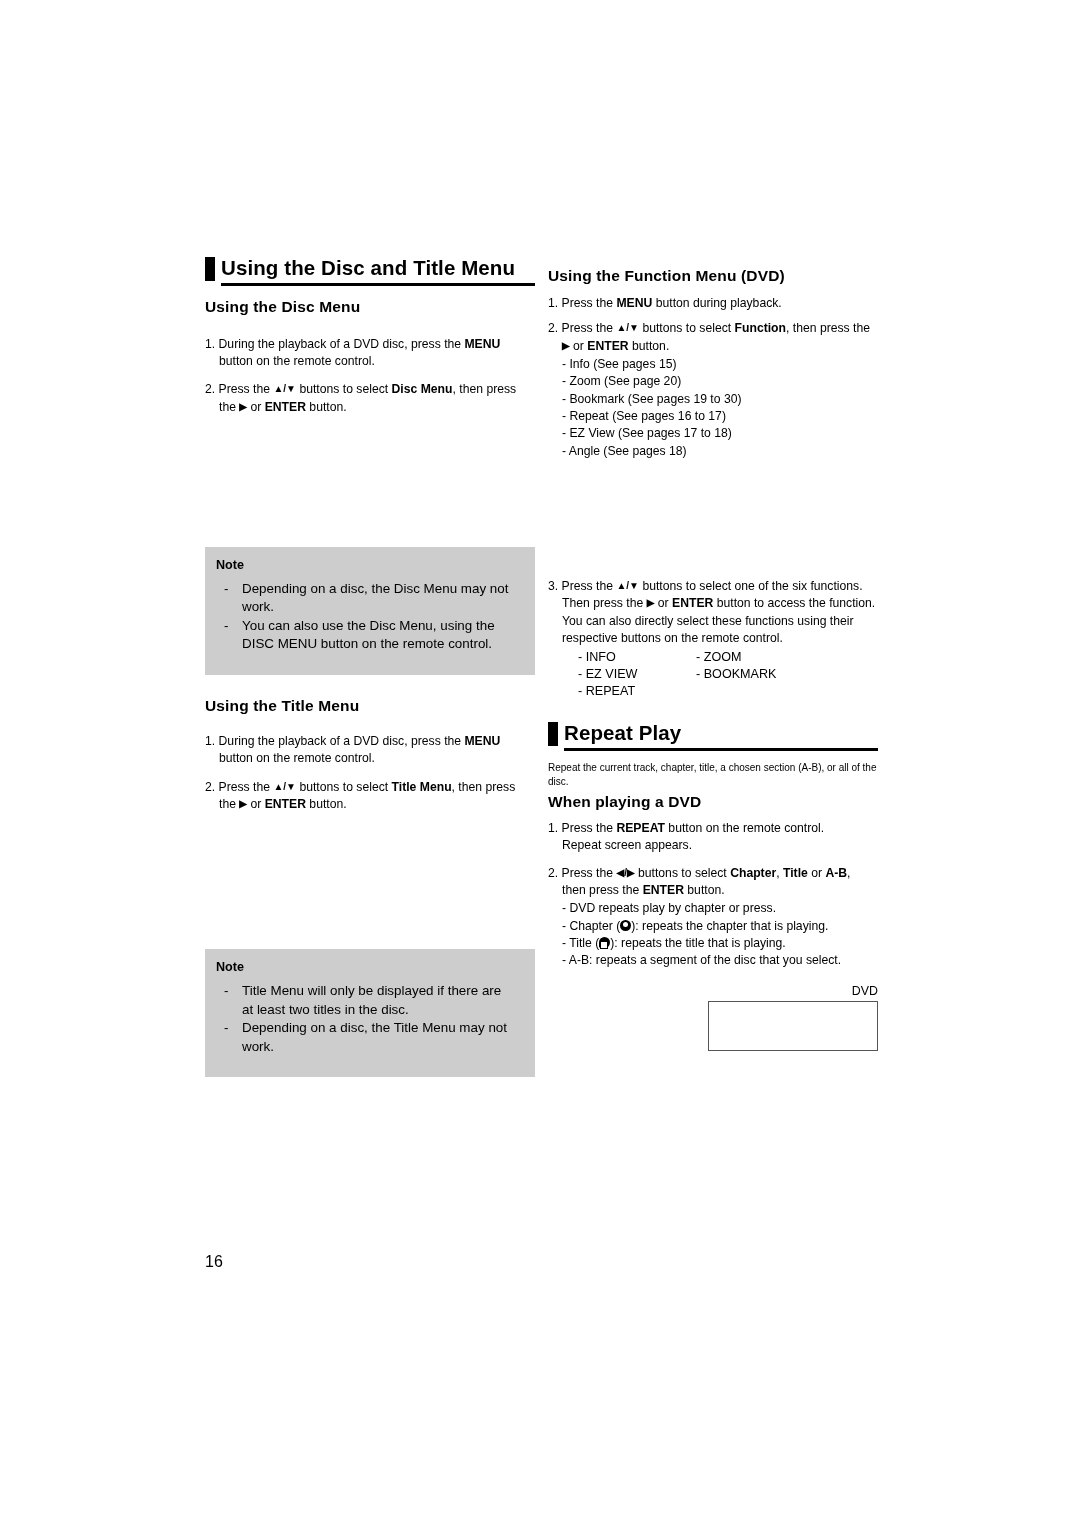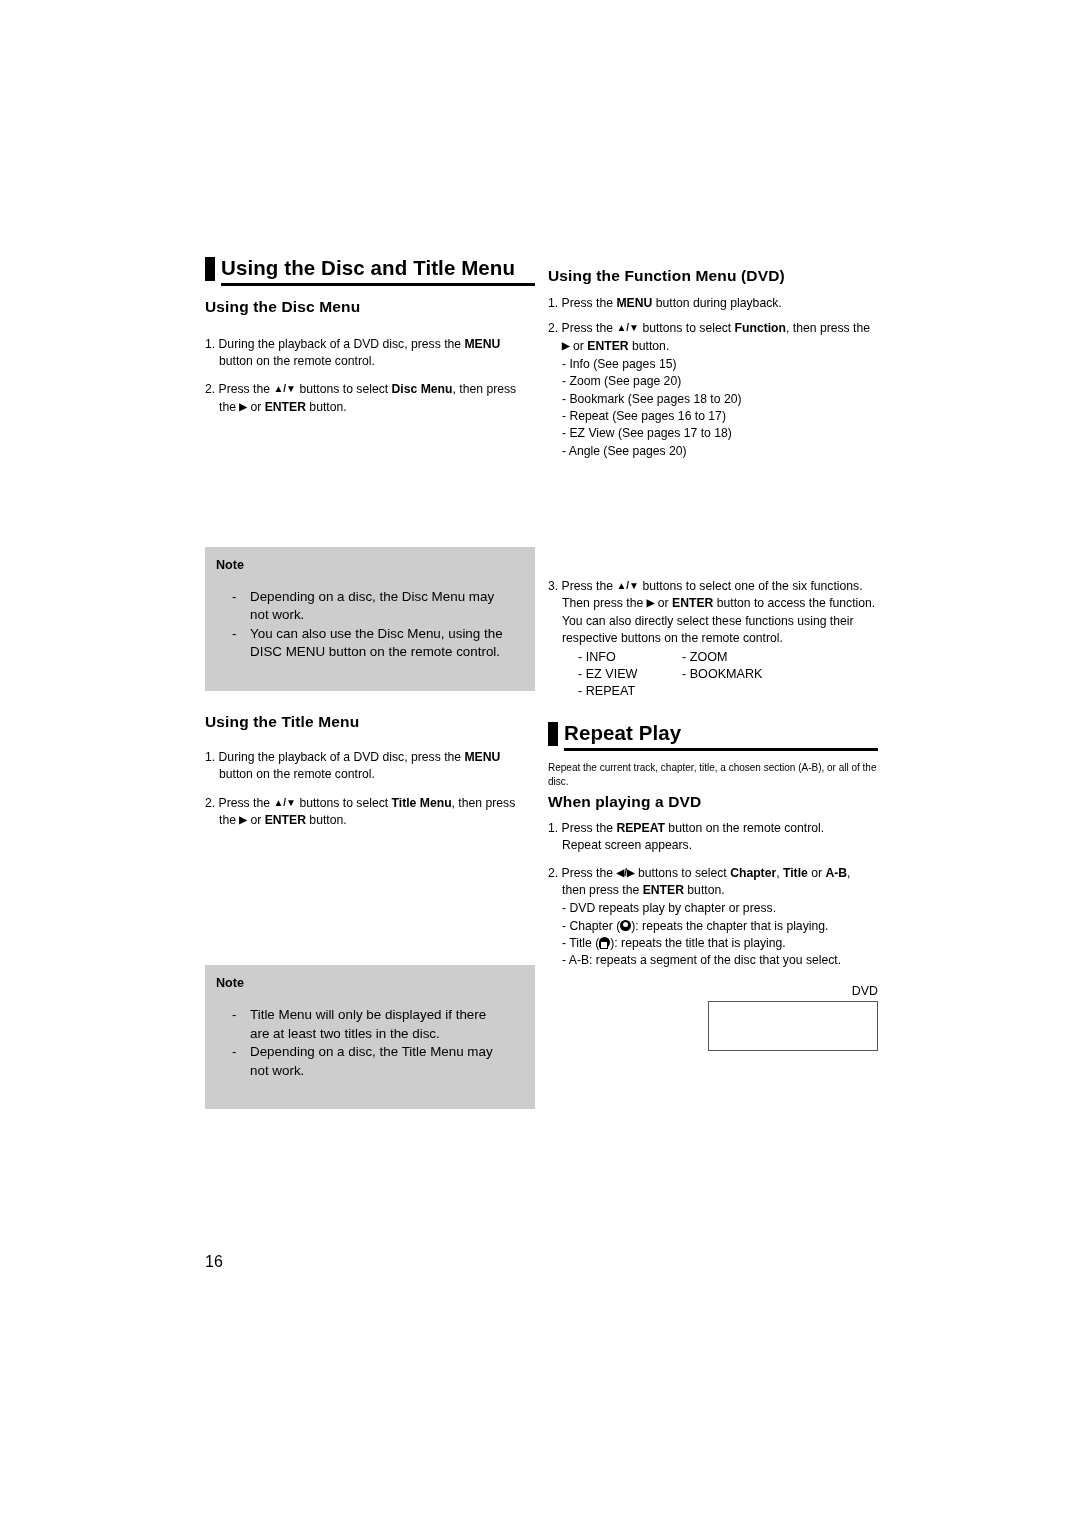--- a/index.html
+++ b/index.html
@@ -100,36 +100,36 @@
     font-size: 12.6px;
     line-height: 1.40;
     width: 100%;
   }
   .twocol-list li {
     display: block;
     position: relative;
     height: 17px;
   }
   .twocol-list .a { position: absolute; left: 14px; }
-  .twocol-list .b { position: absolute; left: 118px; }
+  .twocol-list .b { position: absolute; left: 132px; }
 
   
   .note {
     background: #cdcdcd;
     padding: 11px 14px 13px 11px;
     margin: 0;
   }
   .note .note-title {
     font-size: 12.6px;
     font-weight: bold;
     margin: 0 0 1px 0;
   }
   .note ul {
     list-style: none;
-    margin: 16px; padding: 0;
+    margin: 8px; padding: 0;
   }
   .note li {
     font-size: 13.4px;
     line-height: 1.38;
     padding-left: 18px;
     text-indent: -18px;
     margin: 0 0 0 0;
   }
   .note li .dash { display: inline-block; width: 18px; text-indent: 0; }
 
@@ -253,24 +253,24 @@
 
 
     <div class="sub-head">Using the Function Menu (DVD)</div>
 
     <p class="step" style="margin-bottom:8px" id="rf1"><span class="num">1.</span> Press the <b>MENU</b> button during playback.</p>
     <p class="step" style="margin-bottom:0" id="rf2"><span class="num">2.</span> Press the <b class="arrow">▲/▼</b> buttons to select <b>Function</b>, then press the </p>
     <p class="cont" style="margin:0" id="rf2c"><b class="arrow">▶</b> or <b>ENTER</b> button.</p>
     <ul class="sublist" id="rfsub">
         <li>- Info (See pages 15)</li>
         <li>- Zoom (See page 20)</li>
-        <li>- Bookmark (See pages 18 to 20)</li>
+        <li>- Bookmark (See pages 19 to 30)</li>
         <li>- Repeat (See pages 16 to 17)</li>
         <li>- EZ View (See pages 17 to 18)</li>
-        <li>- Angle (See pages 20)</li>
+        <li>- Angle (See pages 18)</li>
       </ul>
 
     <div style="height:118px"></div>
 
     <p class="step" style="margin-bottom:0" id="rf3"><span class="num">3.</span> Press the <b class="arrow">▲/▼</b> buttons to select one of the six functions. Then press the <b class="arrow">▶</b> or <b>ENTER</b> button to access the function. You can also directly select these functions using their respective buttons on the remote control.</p>
     <ul class="twocol-list" id="rf3list">
         <li>
           <span class="a">- INFO</span>
           <span class="b">- ZOOM</span>
         </li>

